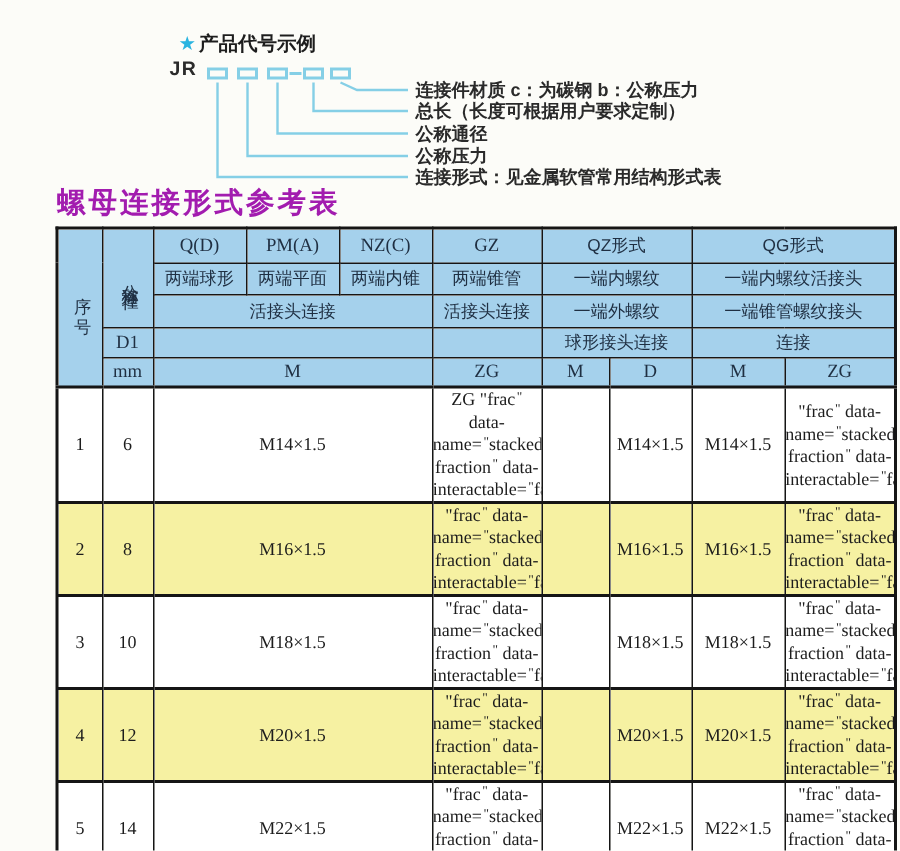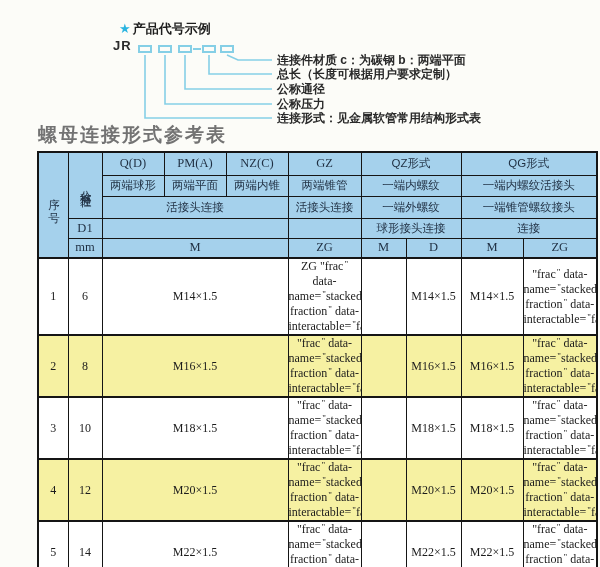--- a/index.html
+++ b/index.html
@@ -16,21 +16,21 @@
   .diagram{position:absolute;left:0;top:0;width:576px;height:145px;padding-left:35px;}
   .diag-title{position:absolute;left:119px;top:20px;font-size:13px;font-weight:bold;color:#1d1d1d;}
   .star{color:var(--cyan);font-size:13px;margin-right:2px;}
   .jr{position:absolute;left:113px;top:38px;font-size:13px;font-weight:bold;color:#2b2b2b;letter-spacing:1px;}
   .code-box{position:absolute;top:45px;width:14px;height:8px;border:2px solid var(--line-cyan);background:transparent;}
   .code-dash{position:absolute;left:193px;top:48px;width:8px;height:0;border-top:2px solid var(--line-cyan);}
   .connector-svg{position:absolute;left:0;top:0;width:600px;height:145px;}
   .diag-label{position:absolute;left:277px;height:14px;line-height:14px;font-size:12px;font-weight:bold;color:#2a2a2a;white-space:nowrap;}
   
   .table-title{
-    position:absolute;left:38px;top:122px;font-size:19px;font-weight:bold;color:#737373;
+    position:absolute;left:38px;top:122px;font-size:19px;font-weight:bold;color:#a21caf;
     font-family:"Liberation Serif","DejaVu Serif",serif;letter-spacing:2px;
   }
   
   table{
     position:absolute;left:37px;top:151px;width:559px;
     border-collapse:collapse;table-layout:fixed;
     border:2px solid var(--border);
     font-family:"Liberation Serif","DejaVu Serif",serif;
   }
   th,td{border:1px solid var(--border);text-align:center;vertical-align:middle;overflow:hidden;}
@@ -69,21 +69,21 @@
 
   <div class="jr">JR</div>
 
   <div class="code-box" style="left:138px"></div>
   <div class="code-box" style="left:158px"></div>
   <div class="code-box" style="left:178px"></div>
   <div class="code-dash"></div>
   <div class="code-box" style="left:202px"></div>
   <div class="code-box" style="left:220px"></div>
 
-  <div class="diag-label" style="top:53px">连接件材质  c：为碳钢  b：两端平面</div>
+  <div class="diag-label" style="top:53px">连接件材质  c：为碳钢  b：公称压力</div>
   <div class="diag-label" style="top:67px">总长（长度可根据用户要求定制）</div>
   <div class="diag-label" style="top:82px">公称通径</div>
   <div class="diag-label" style="top:97px">公称压力</div>
   <div class="diag-label" style="top:111px">连接形式：见金属软管常用结构形式表</div>
 </div>
 
 <div class="table-title">螺母连接形式参考表</div>
 
 <table>
   <colgroup>

